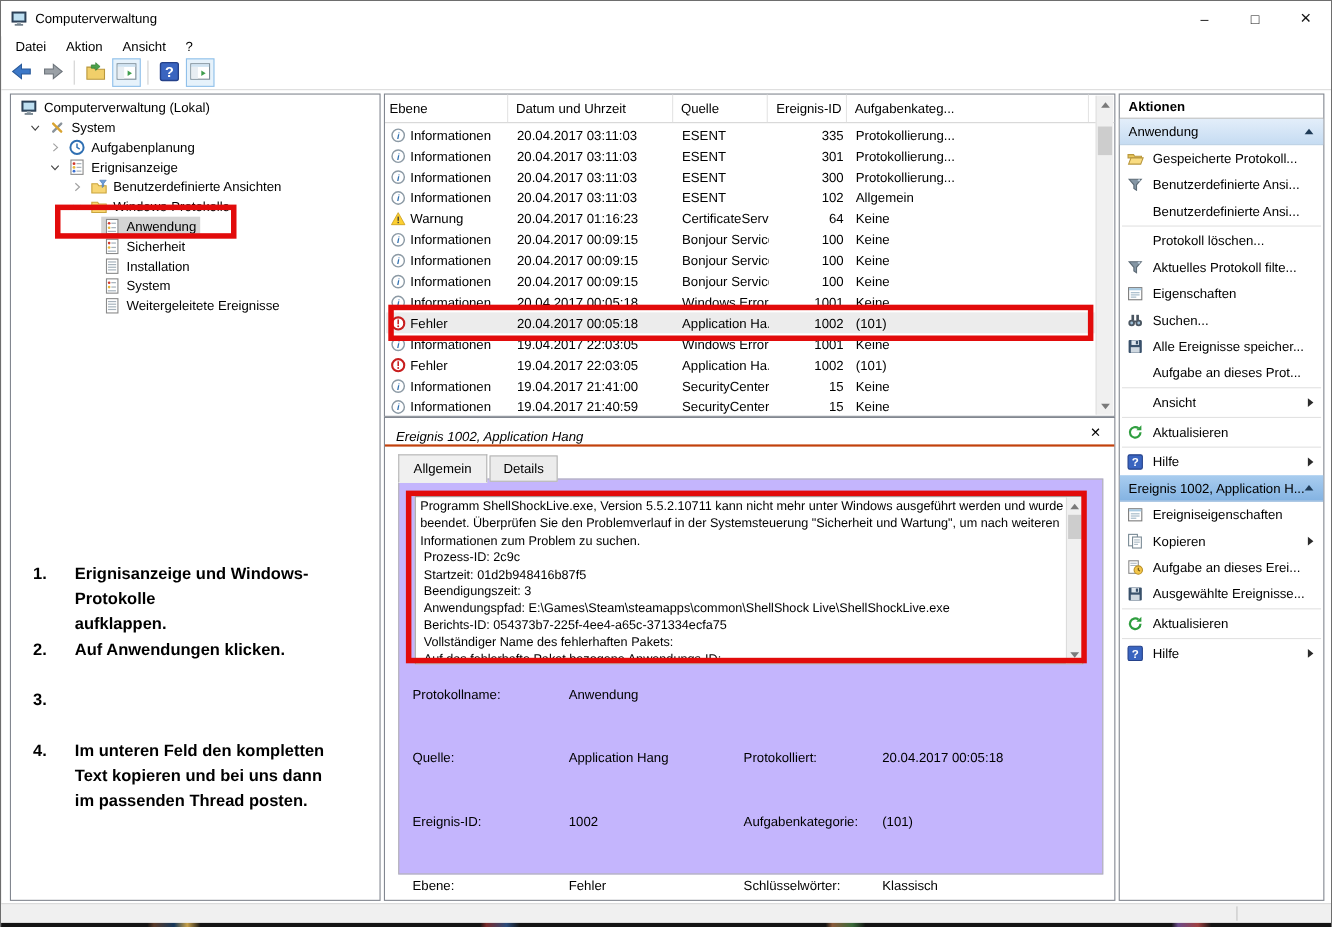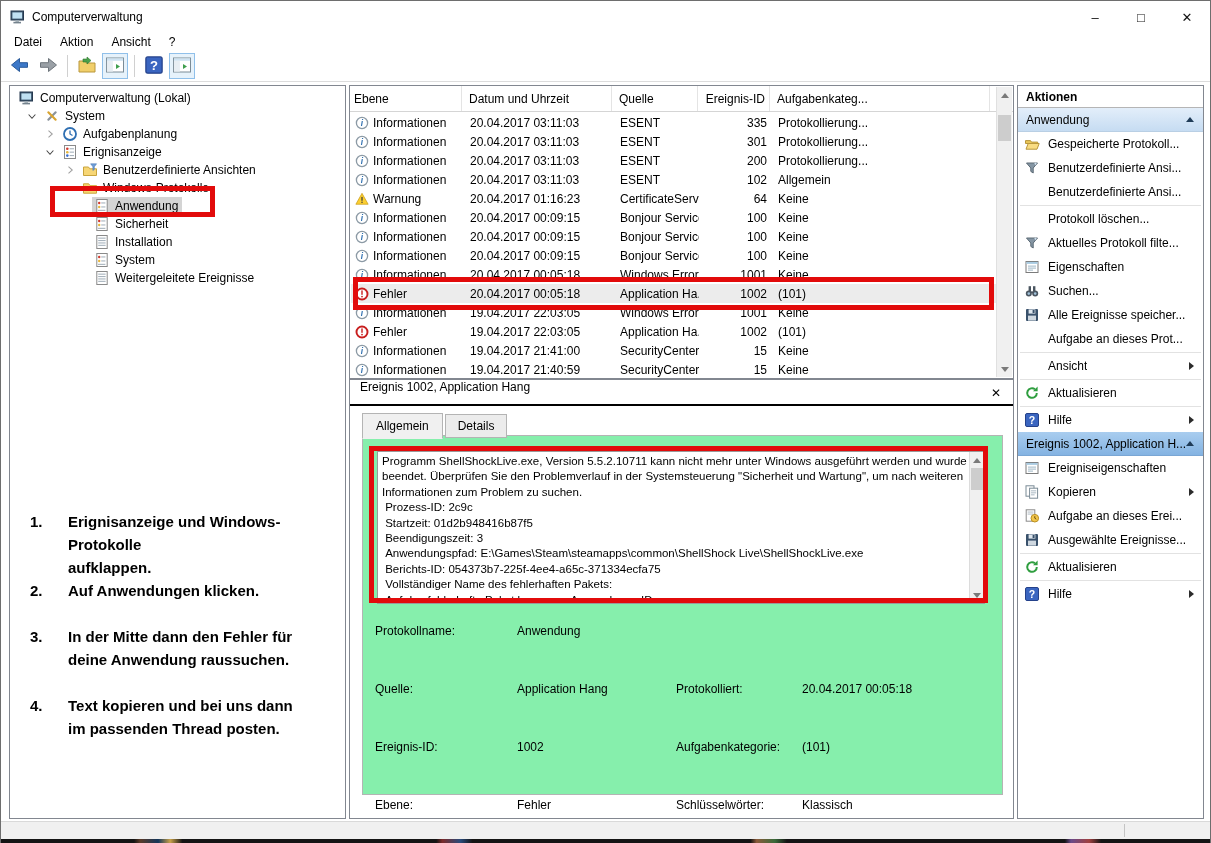--- a/index.html
+++ b/index.html
@@ -62,27 +62,27 @@
   .c1 { width:150px; } .c2 { width:86px; }
   .c3 { width:72px; text-align:right; padding-right:4px; padding-left:0; }
   .c4 { width:220px; }
   .vscroll { position:absolute; top:1px; right:1px; bottom:1px; width:16px; background:#f0f0f0; border-left:1px solid #e0e0e0; }
   .sb-arr { position:absolute; left:0; width:100%; height:16px; display:flex; align-items:center; justify-content:center; }
   .tri-up   { width:0; height:0; border-left:4px solid transparent; border-right:4px solid transparent; border-bottom:5px solid #7a7a7a; }
   .tri-down { width:0; height:0; border-left:4px solid transparent; border-right:4px solid transparent; border-top:5px solid #7a7a7a; }
   .sb-thumb { position:absolute; left:1px; right:1px; background:#cdcdcd; }
 
   
-  .prev-title { position:absolute; top:0; left:0; right:0; height:26px; border-bottom:2px solid #000000;
-    display:flex; align-items:flex-start; padding:0 10px; }
+  .prev-title { position:absolute; top:0; left:0; right:0; height:26px; border-bottom:2px solid #c2410c;
+    display:flex; align-items:flex-end; padding:0 10px;font-style:italic; }
   .prev-close { position:absolute; right:8px; top:4px; width:18px; height:18px; display:flex; align-items:center; justify-content:center; font-size:12px; }
   .tabs { position:absolute; top:32px; left:12px; display:flex; align-items:flex-end; z-index:2; }
   .tab { padding:4px 12px 4px; border:1px solid #b4b4b4; background:#ececec; margin-right:2px; }
   .tab.active { background:#f0f0f0; border-bottom:1px solid #f0f0f0; padding:5px 13px 5px; position:relative; top:1px; }
-  .tab-content { position:absolute; left:12px; top:55px; width:641px; height:360px; background:#86efac; border:1px solid #b4b4b4; }
+  .tab-content { position:absolute; left:12px; top:55px; width:641px; height:360px; background:#c4b5fd; border:1px solid #b4b4b4; }
   .desc-box { position:absolute; left:14px; top:15px; width:608px; height:153px; background:#fff; border:1px solid #9a9a9a; }
   .desc-text { position:absolute; inset:2px 17px 2px 4px; overflow:hidden; font-size:11.5px; line-height:15.4px; white-space:pre-wrap; }
   .desc-scroll { position:absolute; top:0; right:0; bottom:0; width:15px; background:#f0f0f0; border-left:1px solid #dcdcdc; }
   .fields { position:absolute; left:12px; top:183px; display:grid; grid-template-columns:108px 125px 92px auto; grid-auto-rows:24px; align-items:center; white-space:nowrap;gap:34px; }
   .fields a { color:#0563c1; text-decoration:underline; }
 
   
   .act-title { height:22px; font-weight:bold; display:flex; align-items:center; padding-left:8px; border-bottom:1px solid #b5b5b5; }
   .act-sec-h { height:24px; display:flex; align-items:center; padding:0 8px; position:relative;
     background:linear-gradient(#e3eefa,#c6dcf2); border-bottom:1px solid #b9cfe4; }
@@ -357,28 +357,25 @@
           </div>
         </div>
         <div class="instr-item">
           <div class="instr-num">2.</div>
           <div>
             <div>Auf Anwendungen klicken.</div>
           </div>
         </div>
         <div class="instr-item gap">
           <div class="instr-num">3.</div>
-          <div>
-            <div>In der Mitte dann den Fehler für</div>
-            <div>deine Anwendung raussuchen.</div>
-          </div>
         </div>
         <div class="instr-item gap">
           <div class="instr-num">4.</div>
           <div>
+            <div>Im unteren Feld den kompletten</div>
             <div>Text   kopieren und bei uns dann</div>
             <div>im passenden Thread posten.</div>
           </div>
         </div>
       </div>
   </div>
 
   <div class="pane list-pane">
     <div class="list-header" id="list-header">
         <div class="hcell c0">Ebene</div>
@@ -417,21 +414,21 @@
         <div class="lrow">
           <div class="lcell c0">
             <span class="lvl-ico"><svg viewBox="0 0 16 16">
                 <circle cx="8" cy="8" r="6.4" fill="#fff" stroke="#8c9aa5" stroke-width="1.5"></circle>
                 <text x="8" y="11.6" text-anchor="middle" font-size="9.5" font-style="italic" font-weight="bold" fill="#2e6fb0">i</text>
               </svg></span>
             <span>Informationen</span>
           </div>
           <div class="lcell c1">20.04.2017 03:11:03</div>
           <div class="lcell c2">ESENT</div>
-          <div class="lcell c3">200</div>
+          <div class="lcell c3">300</div>
           <div class="lcell c4">Protokollierung...</div>
         </div>
         <div class="lrow">
           <div class="lcell c0">
             <span class="lvl-ico"><svg viewBox="0 0 16 16">
                 <circle cx="8" cy="8" r="6.4" fill="#fff" stroke="#8c9aa5" stroke-width="1.5"></circle>
                 <text x="8" y="11.6" text-anchor="middle" font-size="9.5" font-style="italic" font-weight="bold" fill="#2e6fb0">i</text>
               </svg></span>
             <span>Informationen</span>
           </div>

